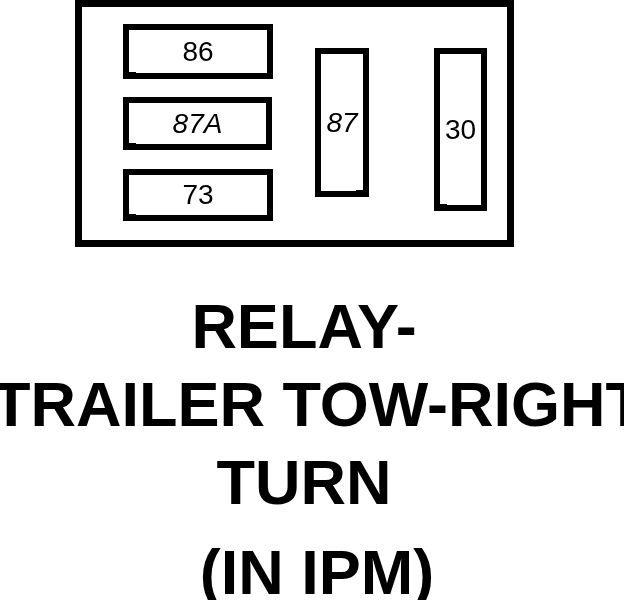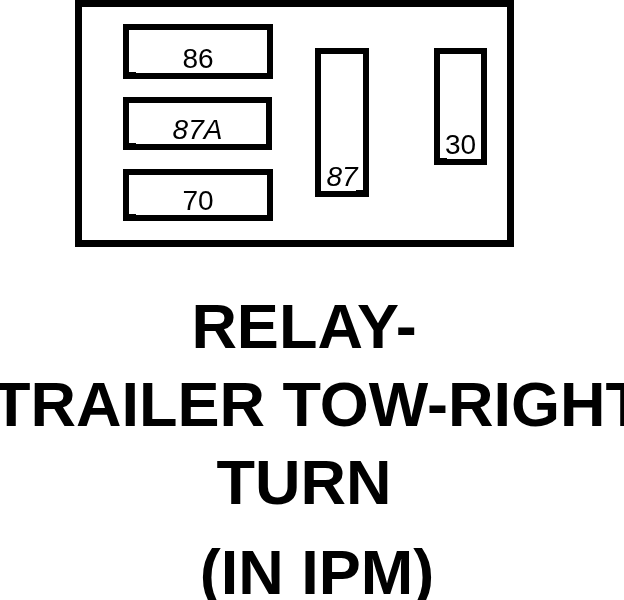--- a/index.html
+++ b/index.html
@@ -21,31 +21,31 @@
     border: 7px solid #000000;
     box-sizing: border-box;
     background: #ffffff;
   }
   .pin {
     position: absolute;
     box-sizing: border-box;
     border: 6px solid #000000;
     background: #ffffff;
     display: flex;
-    align-items: flex-end;
+    align-items: center;
     justify-content: center;
     font-size: 28px;
     line-height: 1;
     letter-spacing: 0px;
   }
   #pin-86  { left: 123px; top: 24px;  width: 150px; height: 55px; }
   #pin-87a { left: 123px; top: 97px;  width: 149px; height: 53px; font-style: italic; }
   #pin-85  { left: 123px; top: 169px; width: 150px; height: 52px; }
   #pin-87  { left: 315px; top: 48px;  width: 54px;  height: 149px; font-style: italic; }
-  #pin-30  { left: 434px; top: 48px;  width: 53px;  height: 117px; }
+  #pin-30  { left: 434px; top: 48px;  width: 53px;  height: 163px; }
 
   
   .nub-bl::after, .nub-br::after {
     content: "";
     position: absolute;
     bottom: -5px;
     width: 13px;
     height: 6px;
     background: #000000;
   }
@@ -85,21 +85,21 @@
 
     <div class="pin nub-bl" id="pin-86">
       <span>86</span>
     </div>
 
     <div class="pin nub-bl" id="pin-87a">
       <span>87A</span>
     </div>
 
     <div class="pin nub-bl" id="pin-85">
-      <span>70</span>
+      <span>73</span>
     </div>
 
     <div class="pin nub-br" id="pin-87">
       <span>87</span>
     </div>
 
     <div class="pin nub-bl" id="pin-30">
       <span>30</span>
     </div>
   </div>

